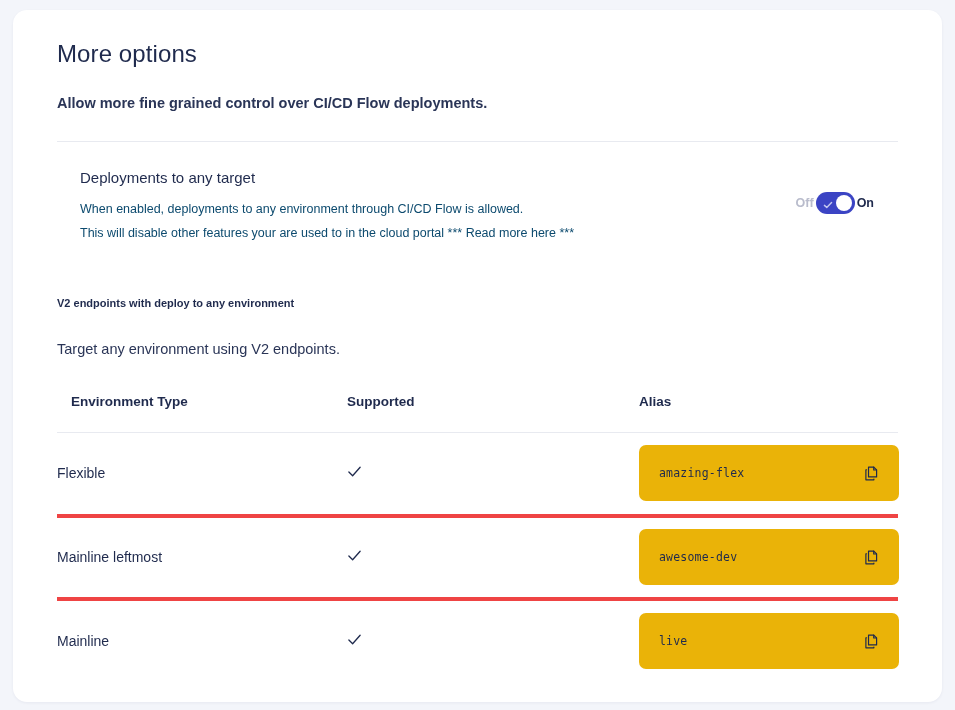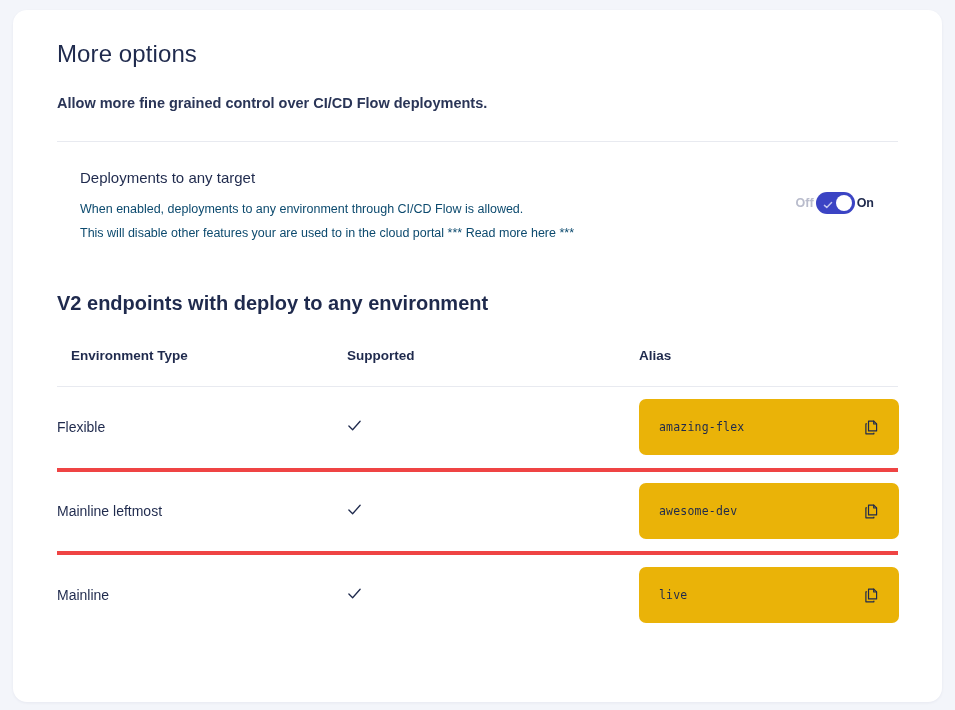--- a/index.html
+++ b/index.html
@@ -130,21 +130,21 @@
     top: 3px;
     width: 16px;
     height: 16px;
     border-radius: 50%;
     background: #ffffff;
   }
 
   
   .section-heading {
     margin-top: 51px;
-    font-size: 20px;
+    font-size: 11px;
     font-weight: 700;
     color: #1f2a4d;
     line-height: 20px;
   }
 
   .section-desc {
     margin-top: 26px;
     font-size: 14.5px;
     color: #2a3557;
     line-height: 20px;
@@ -246,20 +246,21 @@
               <polyline points="2,7.5 5.3,10.5 12,3.5"></polyline>
             </svg>
           </span>
           <span class="knob"></span>
         </button>
         <span class="toggle-label-on">On</span>
       </div>
     </div>
 
     <h2 class="section-heading">V2 endpoints with deploy to any environment</h2>
+    <p class="section-desc">Target any environment using V2 endpoints.</p>
 
     <table class="table">
       <thead>
         <tr>
           <th class="col-env">Environment Type</th>
           <th class="col-sup">Supported</th>
           <th class="col-alias">Alias</th>
         </tr>
       </thead>
       <tbody>

